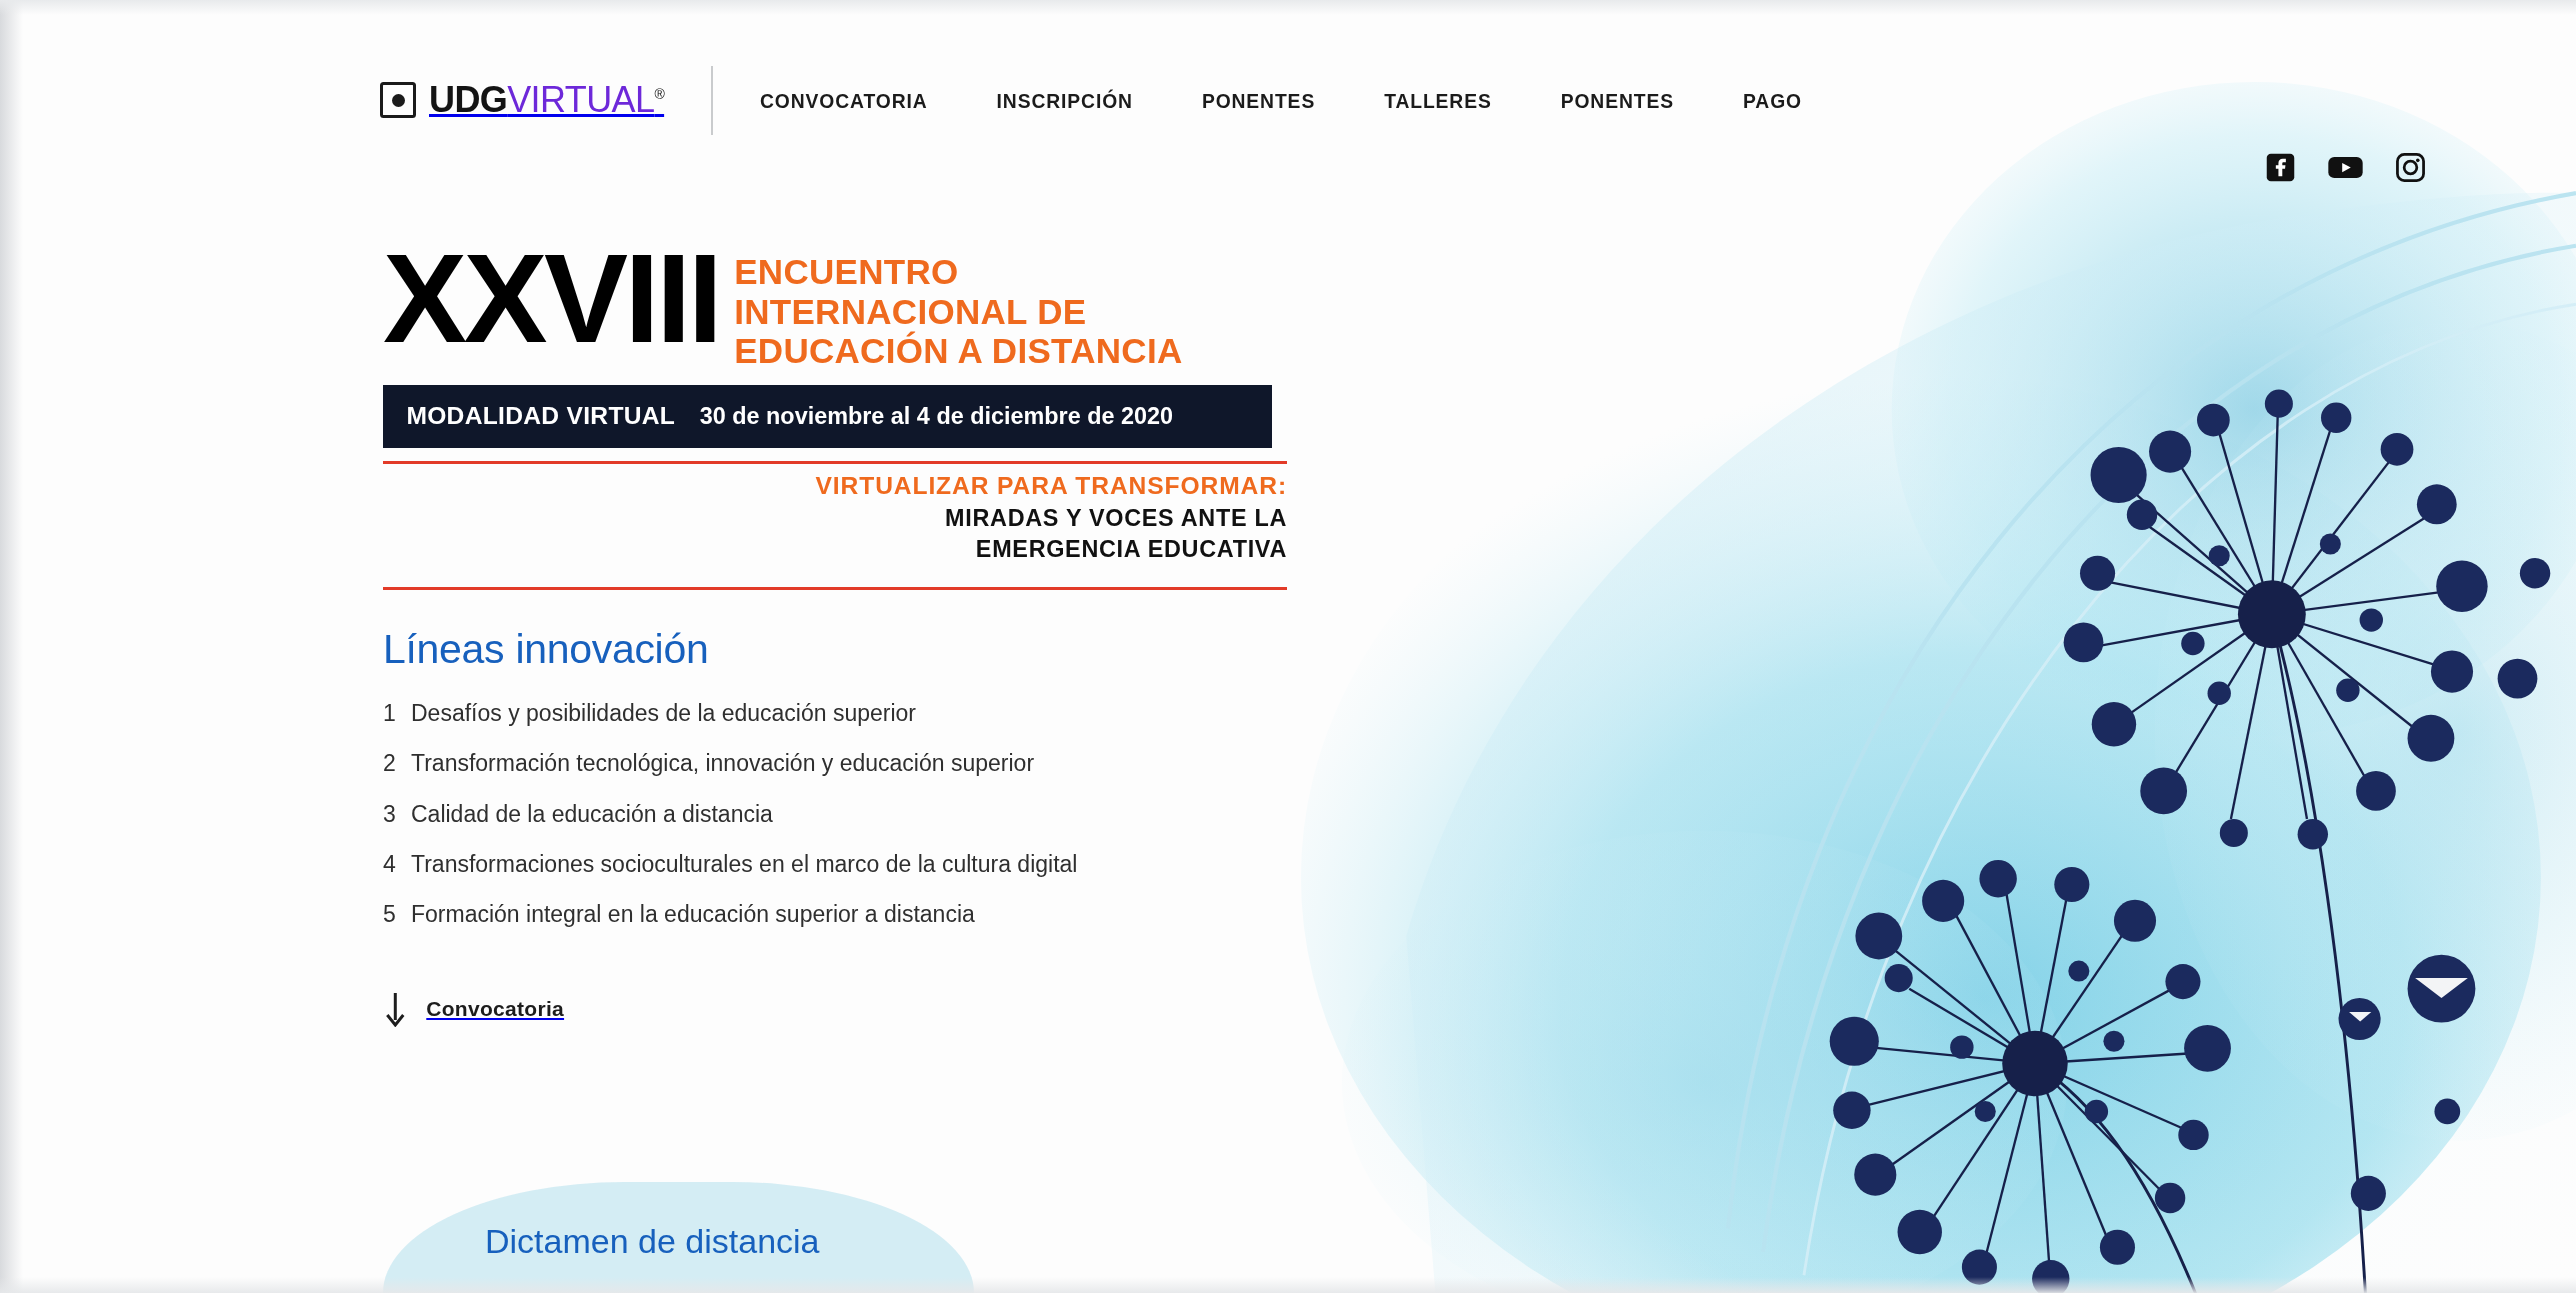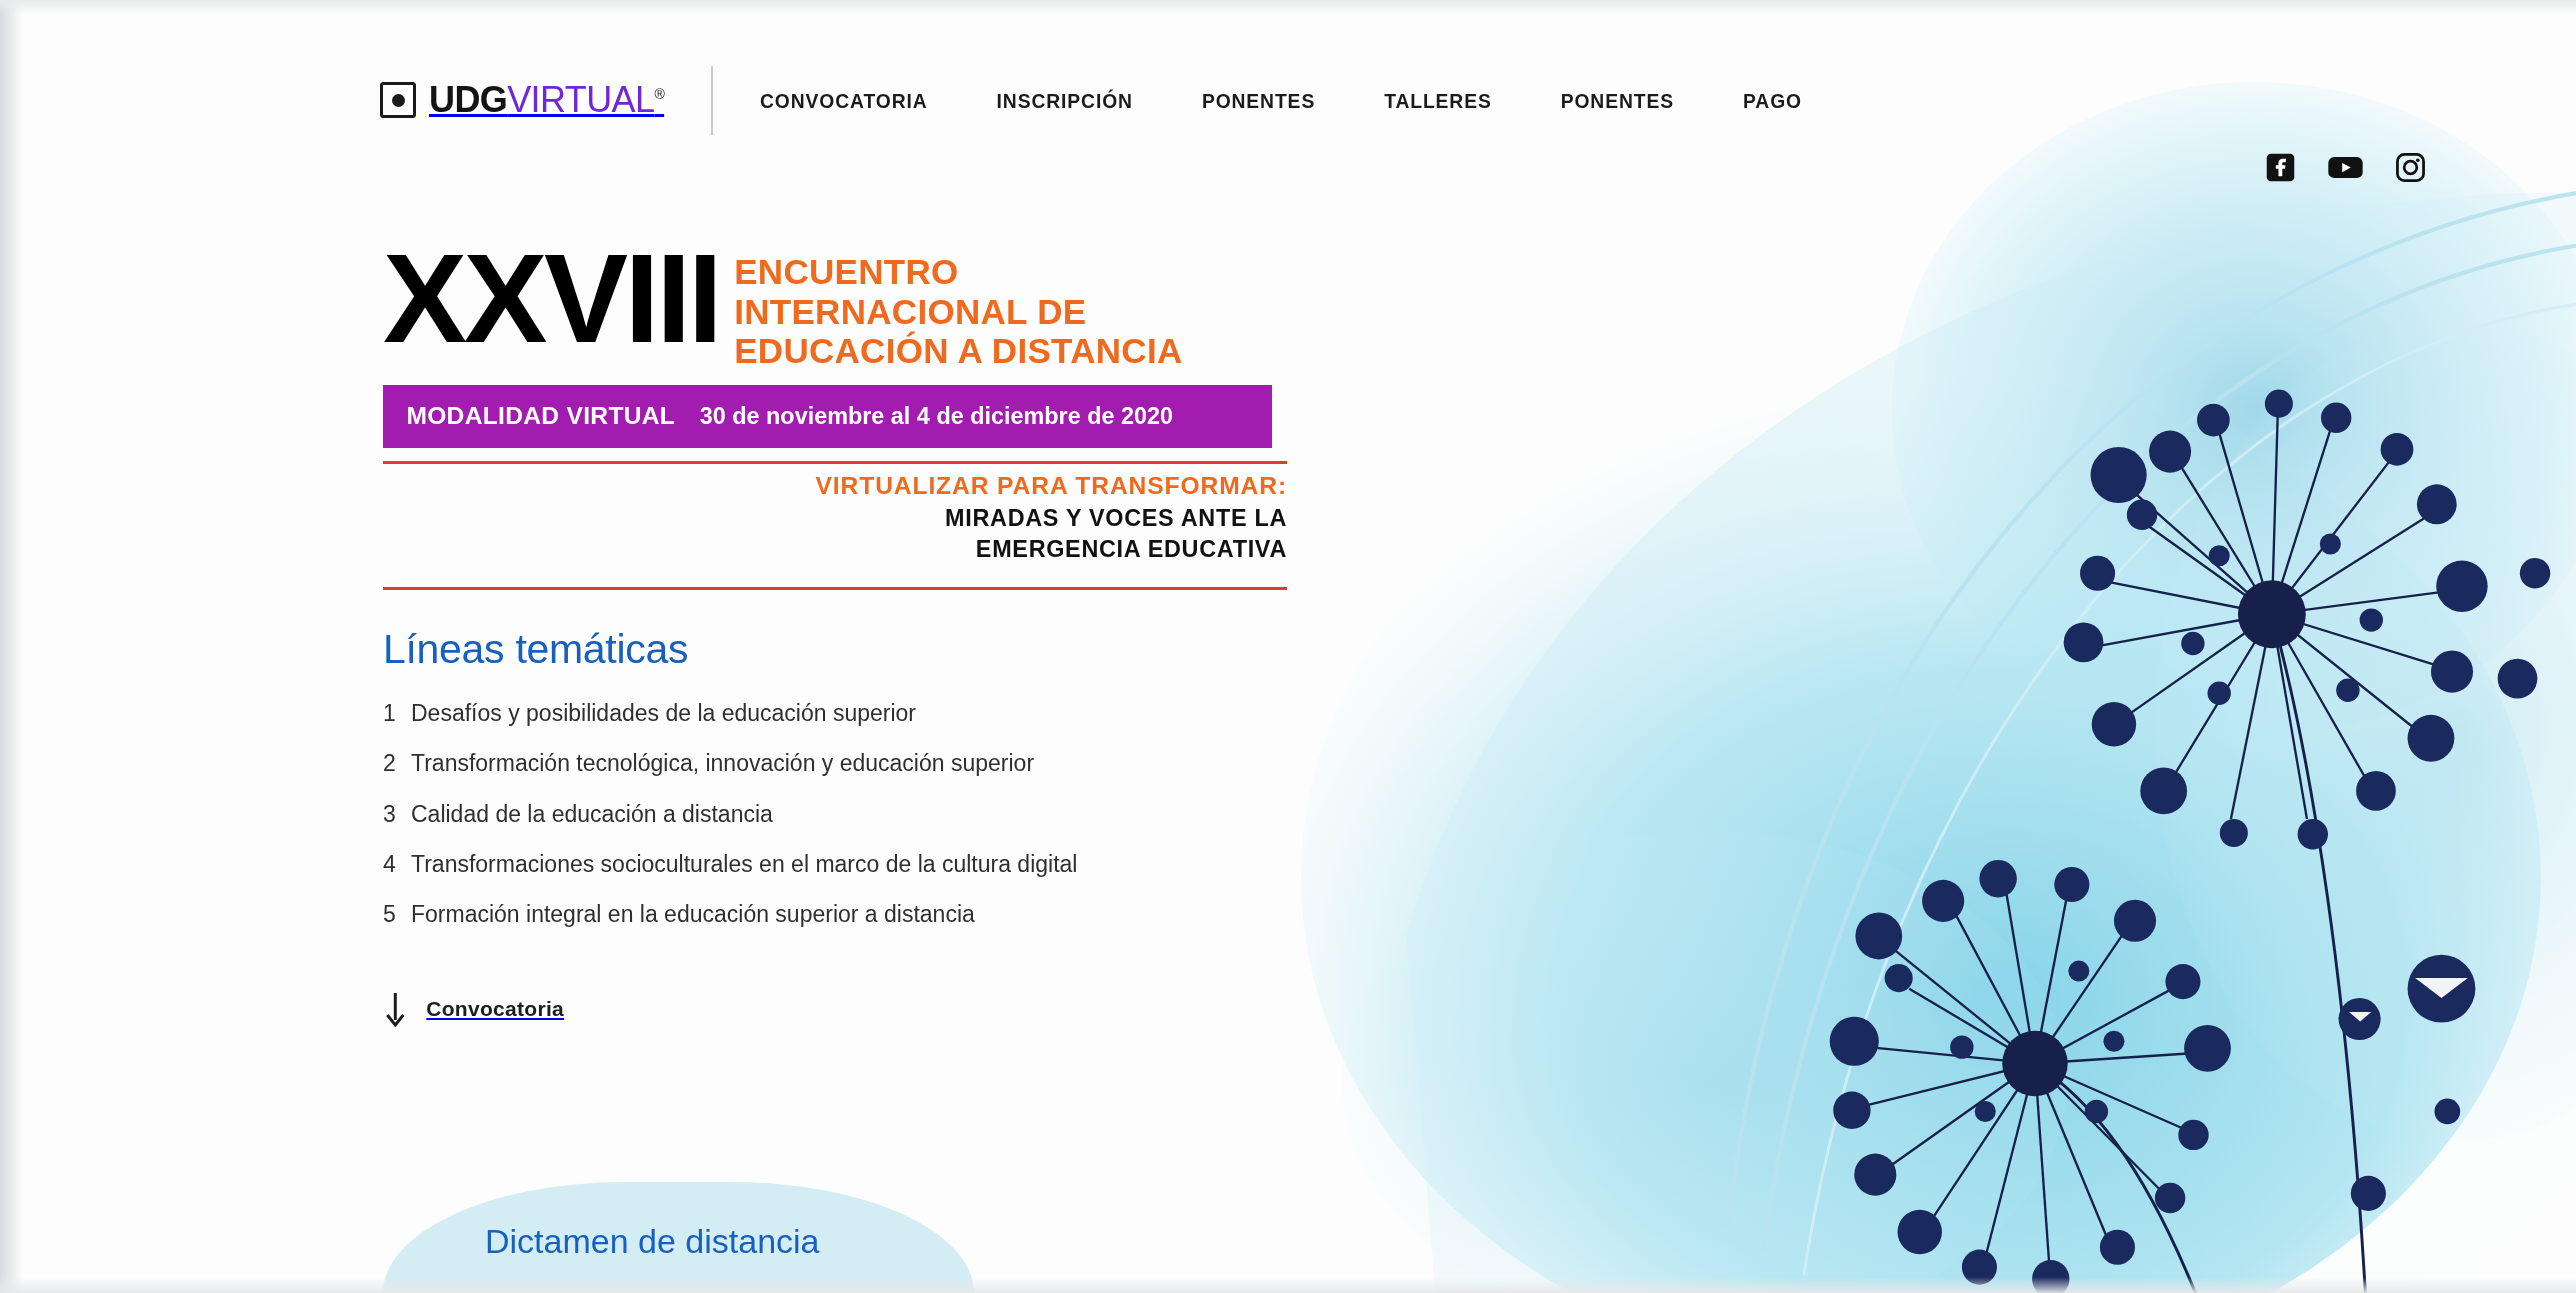--- a/index.html
+++ b/index.html
@@ -136,21 +136,21 @@
     font-weight: bold;
     font-size: 35px;
     line-height: 1.12;
     letter-spacing: 0.3px;
     white-space: nowrap;
   }
 
   .bluebar {
     margin-top: 15px;
     width: 889px; height: 63px;
-    background: #a21caf;
+    background: #0f172a;
     display: flex; align-items: center;
     padding-left: 23.4px;
     color: #fff;
   }
   .bluebar .mod {
     font-weight: bold; font-size: 24.6px; letter-spacing: 0.3px; white-space: nowrap;
   }
   .bluebar .dates {
     font-weight: bold; font-size: 23.4px; margin-left: 24.6px; white-space: nowrap;
   }
@@ -445,21 +445,21 @@
     <div class="rule"></div>
 
     <div class="slogan">
       <div class="l1">VIRTUALIZAR PARA TRANSFORMAR:</div>
       <div class="l2">MIRADAS Y VOCES ANTE LA</div>
       <div class="l3">EMERGENCIA EDUCATIVA</div>
     </div>
 
     <div class="rule"></div>
 
-    <h2 class="lineas-title">Líneas temáticas</h2>
+    <h2 class="lineas-title">Líneas innovación</h2>
 
     <div class="lineas-list">
       <div class="linea">
         <span class="num">1</span>
         <span class="txt">Desafíos y posibilidades de la educación superior</span>
       </div>
       <div class="linea">
         <span class="num">2</span>
         <span class="txt">Transformación tecnológica, innovación y educación superior</span>
       </div>

